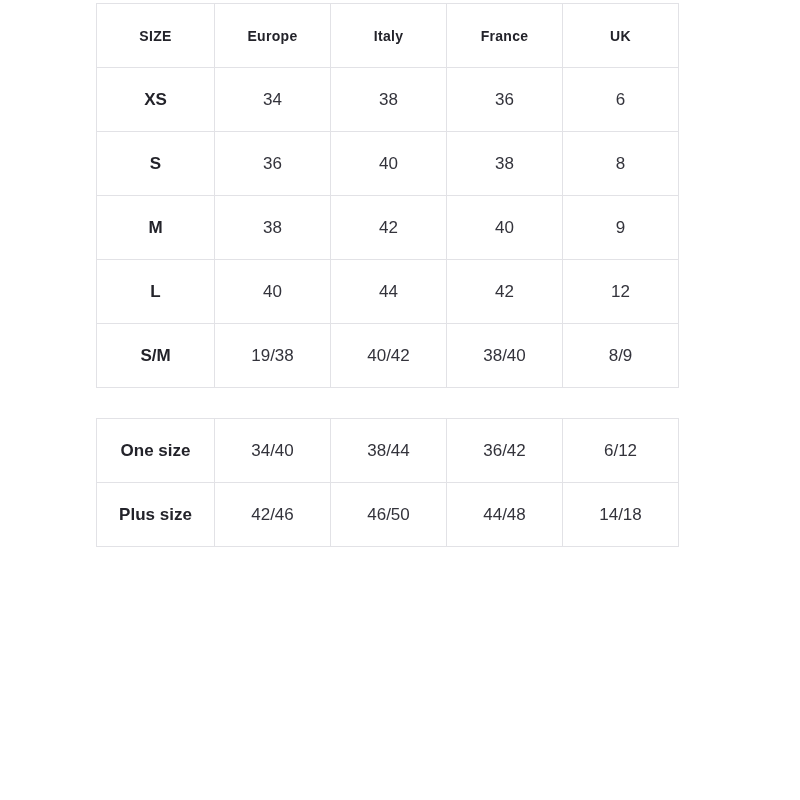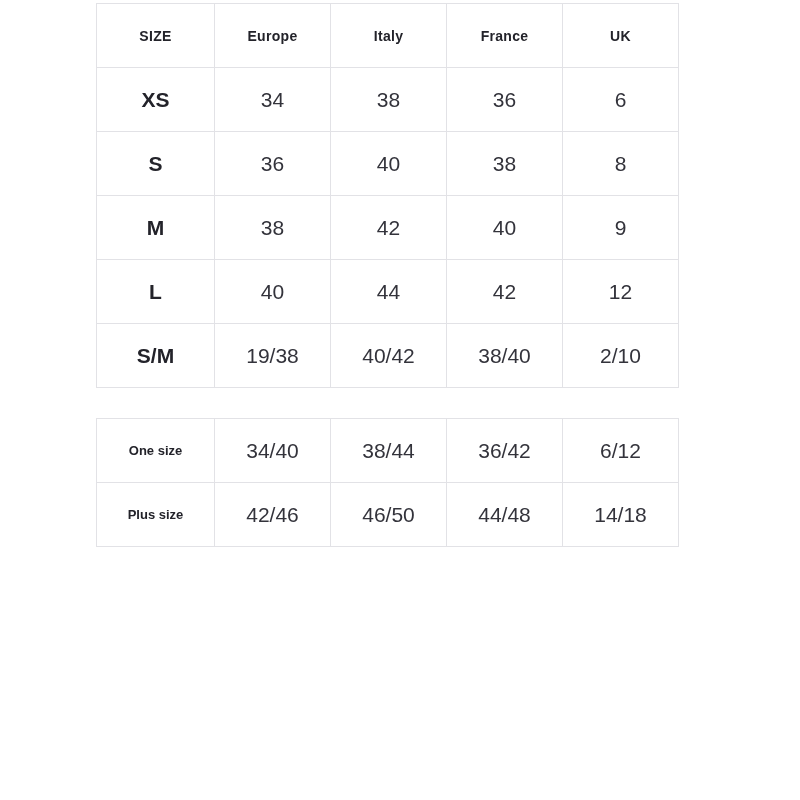--- a/index.html
+++ b/index.html
@@ -29,21 +29,21 @@
   table.size-table {
     border-collapse: collapse;
     table-layout: fixed;
     width: 582px;
   }
   table.size-table td,
   table.size-table th {
     border: 1px solid #e2e2e6;
     text-align: center;
     vertical-align: middle;
-    font-size: 21px;
+    font-size: 17px;
     font-weight: 400;
     color: #33333b;
     padding: 0;
     height: 63px;
   }
   table.size-table col.c-label { width: 118px; }
   table.size-table col.c-val   { width: 116px; }
 
   table.size-table th,
   table.size-table td.rowlabel {
@@ -57,21 +57,21 @@
   .main-table {
     margin-top: 3px;
   }
   .second-table {
     margin-top: 30px;
   }
   .second-table td {
     height: 63px;
   }
   .second-table td.rowlabel {
-    font-size: 13px;
+    font-size: 17px;
     margin-top: 10px;
   }
 </style>
 </head>
 <body>
 
 <div class="page">
   <div class="chart-wrap">
 
     <table class="size-table main-table">
@@ -118,21 +118,21 @@
           <td>40</td>
           <td>44</td>
           <td>42</td>
           <td>12</td>
         </tr>
         <tr>
           <td class="rowlabel">S/M</td>
           <td>19/38</td>
           <td>40/42</td>
           <td>38/40</td>
-          <td>2/10</td>
+          <td>8/9</td>
         </tr>
       </tbody>
     </table>
 
     <table class="size-table second-table">
       <colgroup>
         <col class="c-label">
         <col class="c-val">
         <col class="c-val">
         <col class="c-val">

